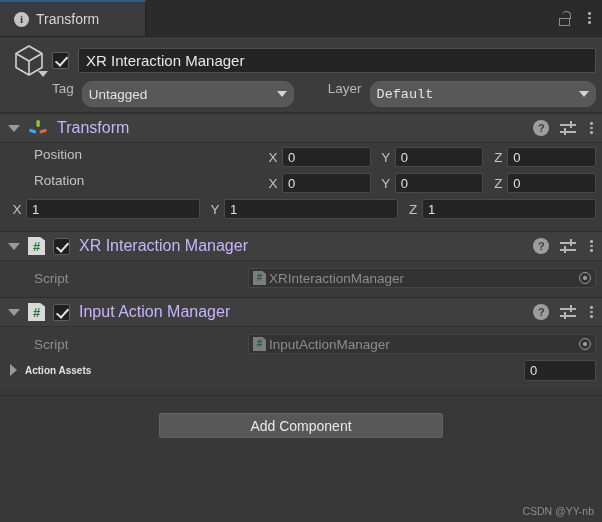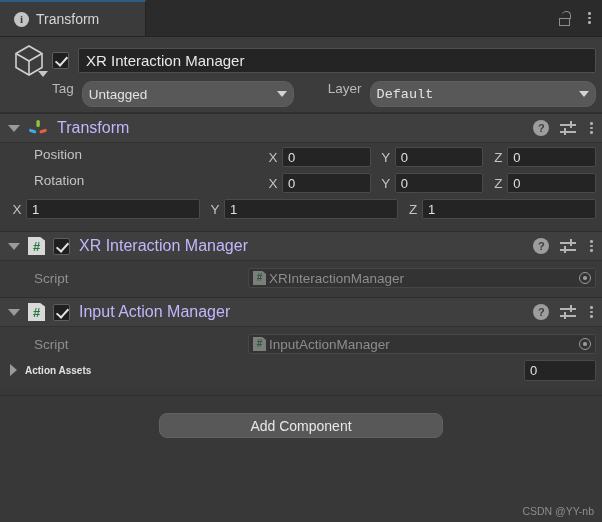--- a/index.html
+++ b/index.html
@@ -346,21 +346,21 @@
     margin-top: 6px;
   }
   .add-comp-wrap {
     display: flex; justify-content: center;
     padding: 17px 0 0 0;
   }
   .add-comp-btn {
     width: 284px; height: 25px;
     background: #585858;
     border: 1px solid #626262;
-    border-radius: 8px;
+    border-radius: 2px;
     color: #e8e8e8;
     font-size: 14px;
     display: flex; align-items: center; justify-content: center;
   }
   .watermark {
     position: absolute;
     right: 8px; bottom: 5px;
     font-size: 10.5px;
     color: #8d8d8d;
   }

